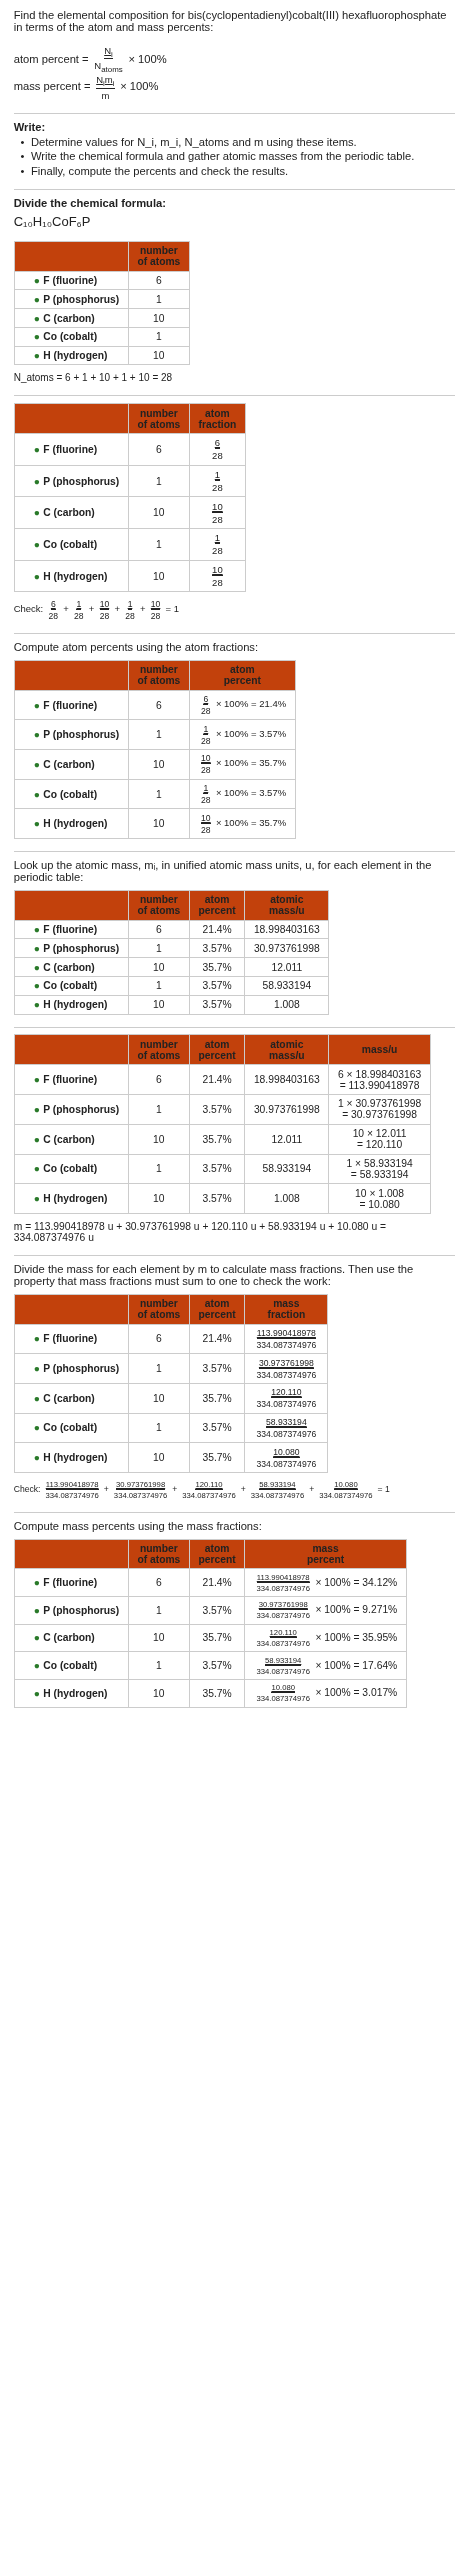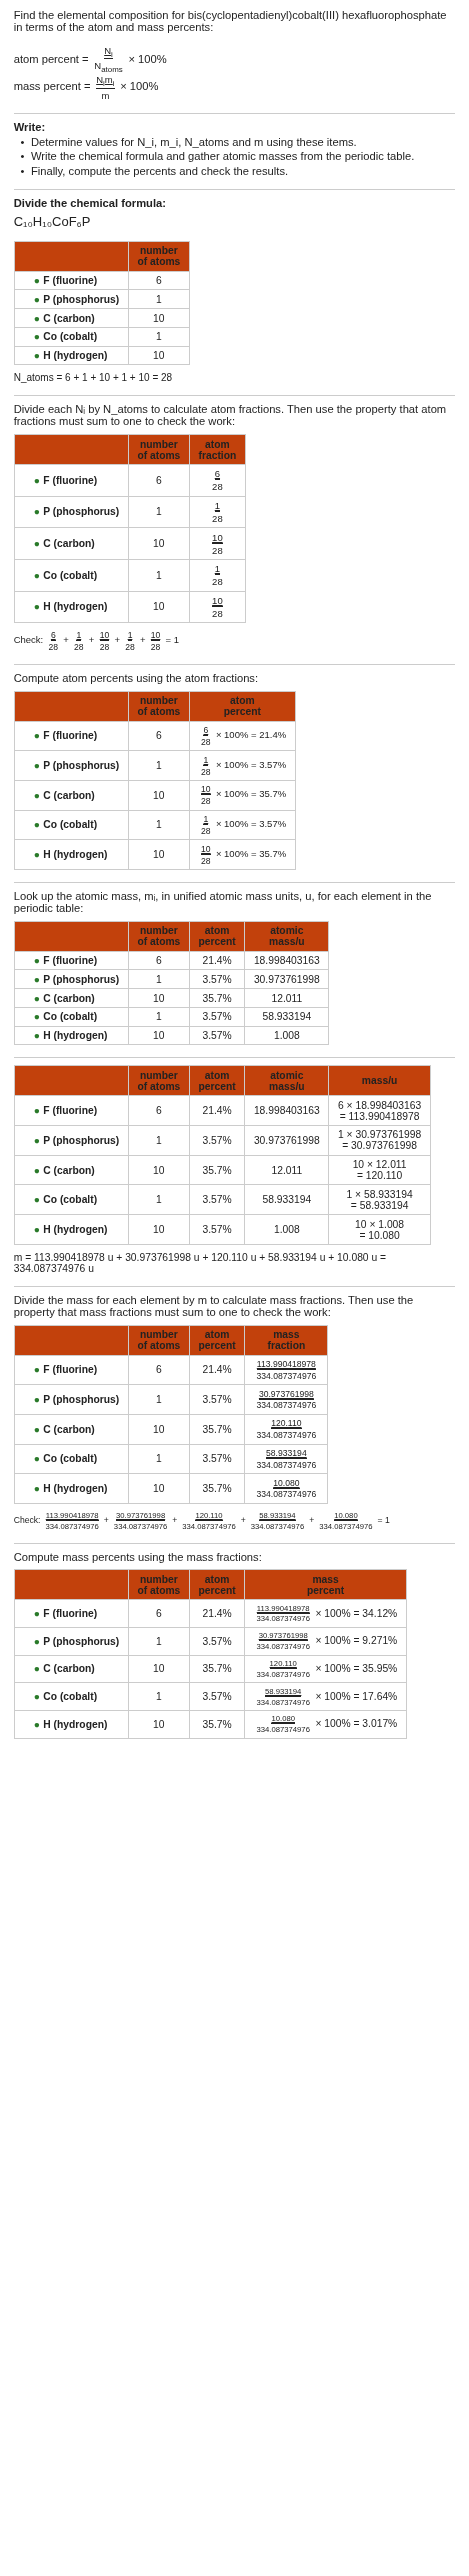--- a/index.html
+++ b/index.html
@@ -95,21 +95,20 @@
         <td>10</td>
       </tr>
     </tbody>
   </table>
   <p class="sum-line">N_atoms = 6 + 1 + 10 + 1 + 10 = 28</p>
 </div>
 
 <hr style="border:none;border-top:0.9px solid #ccc;margin:6.9px 0;">
 
 <div class="section">
-  <p>Divide each Nᵢ by N_atoms to calculate atom fractions. Then use the property that atom fractions must sum to one to check the work:</p>
   <table style="margin-top:6.9px;">
     <thead>
       <tr>
         <th></th>
         <th>number<br>of atoms</th>
         <th>atom<br>fraction</th>
       </tr>
     </thead>
     <tbody>
       <tr>

